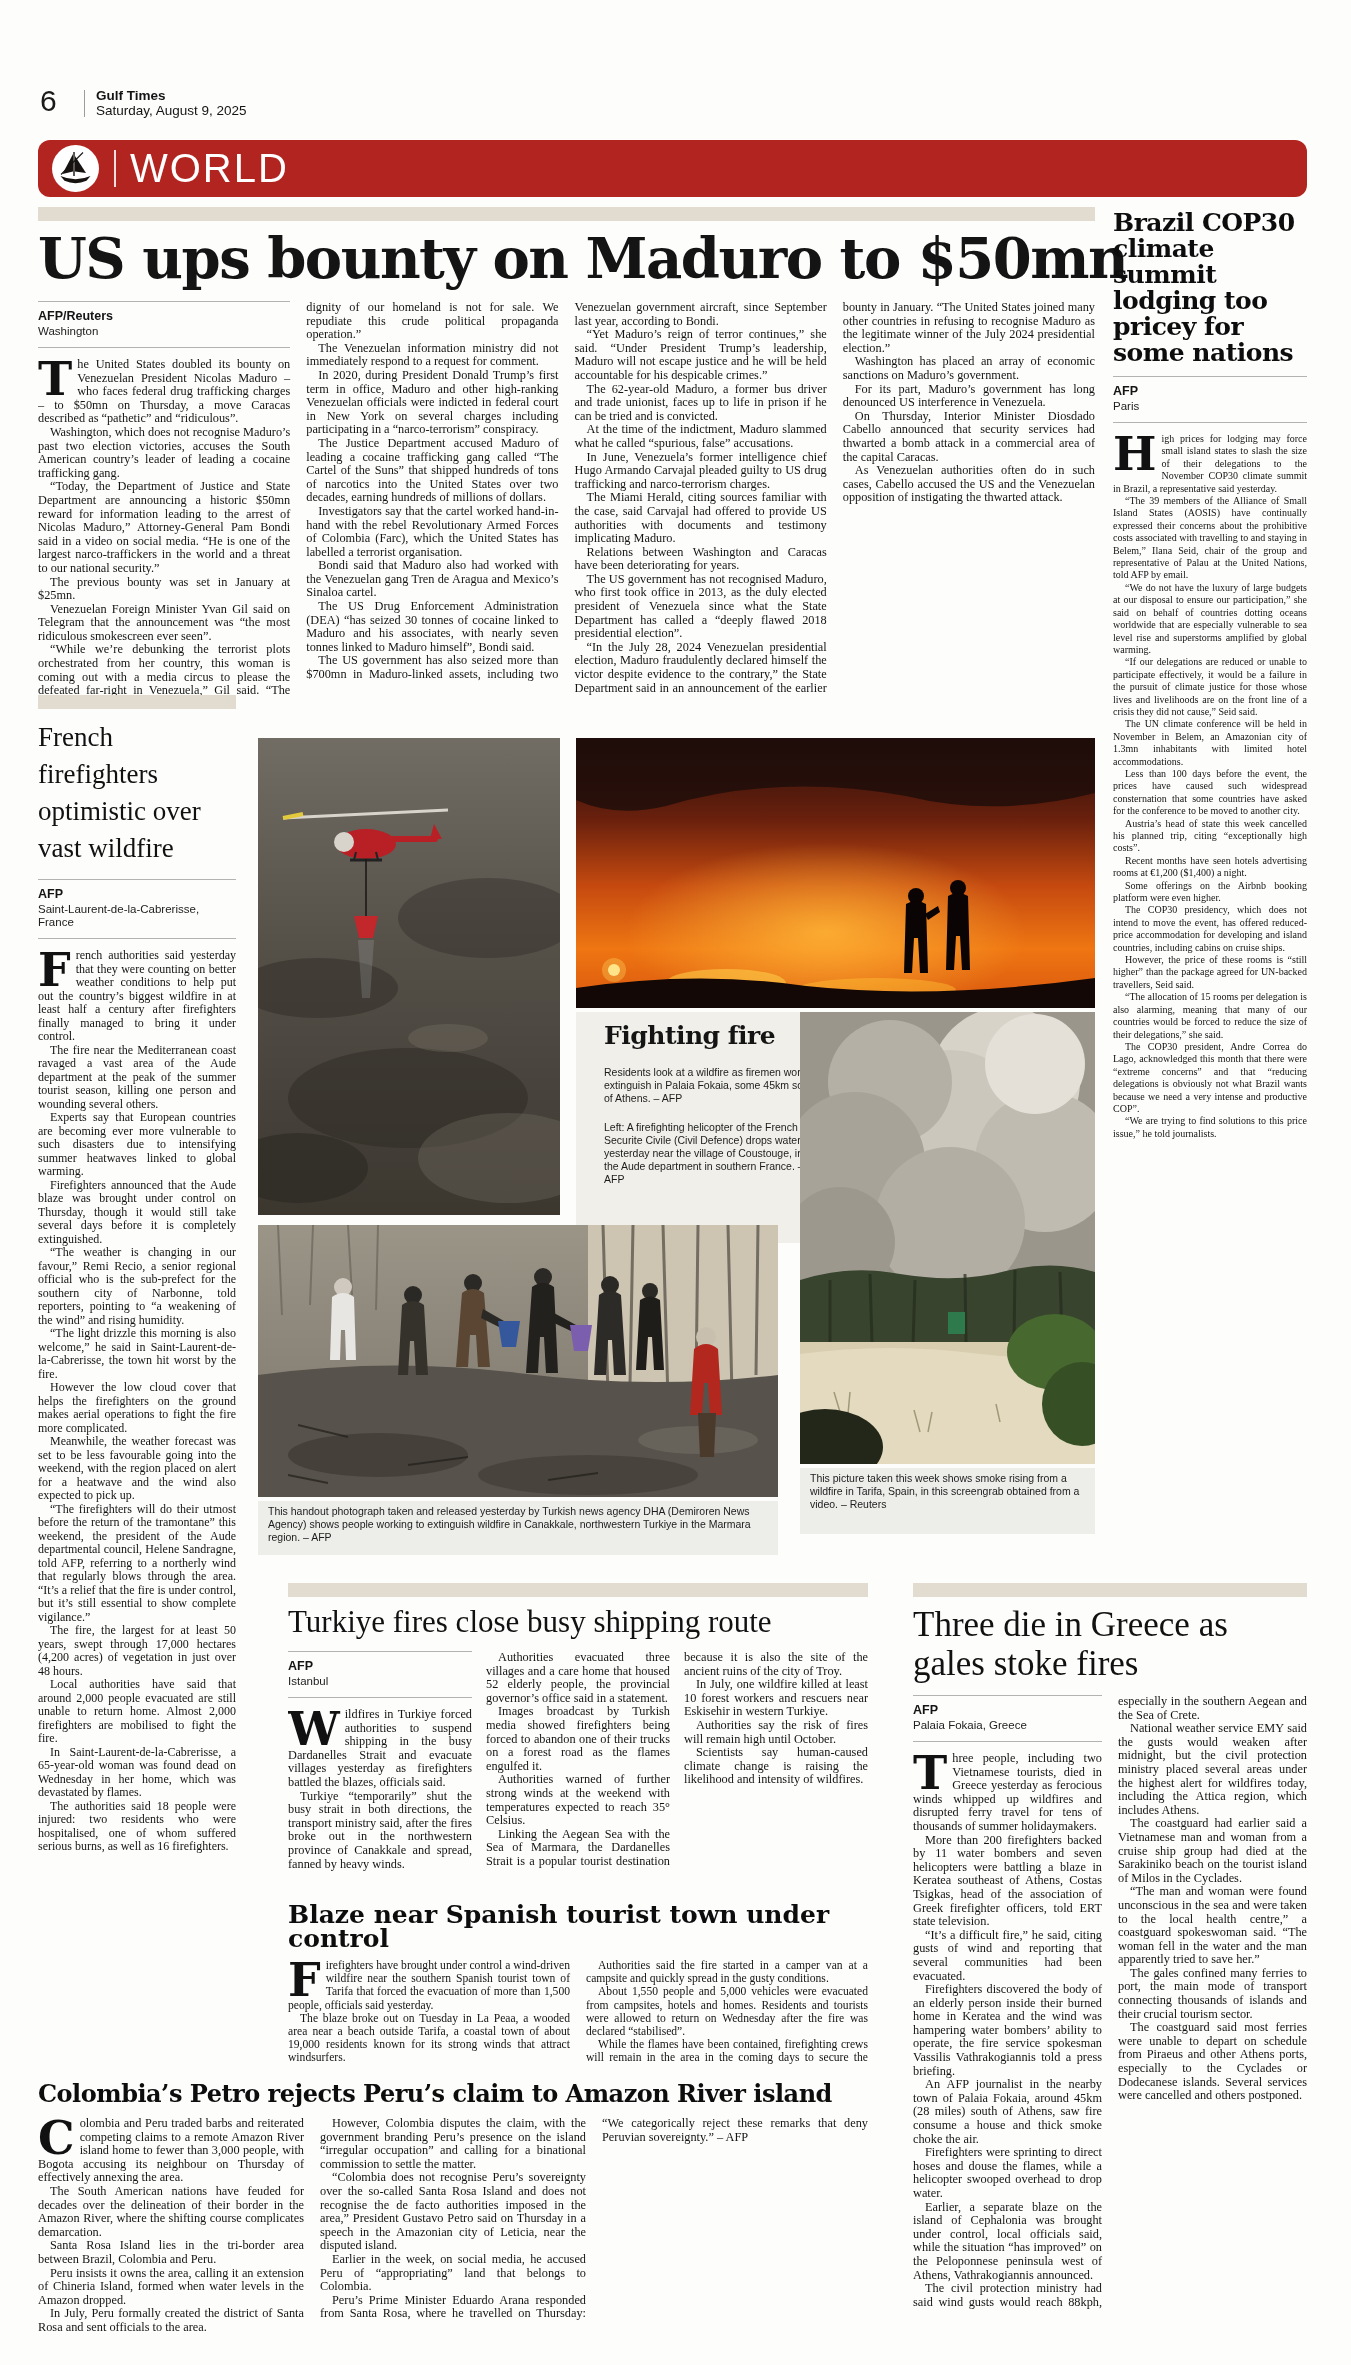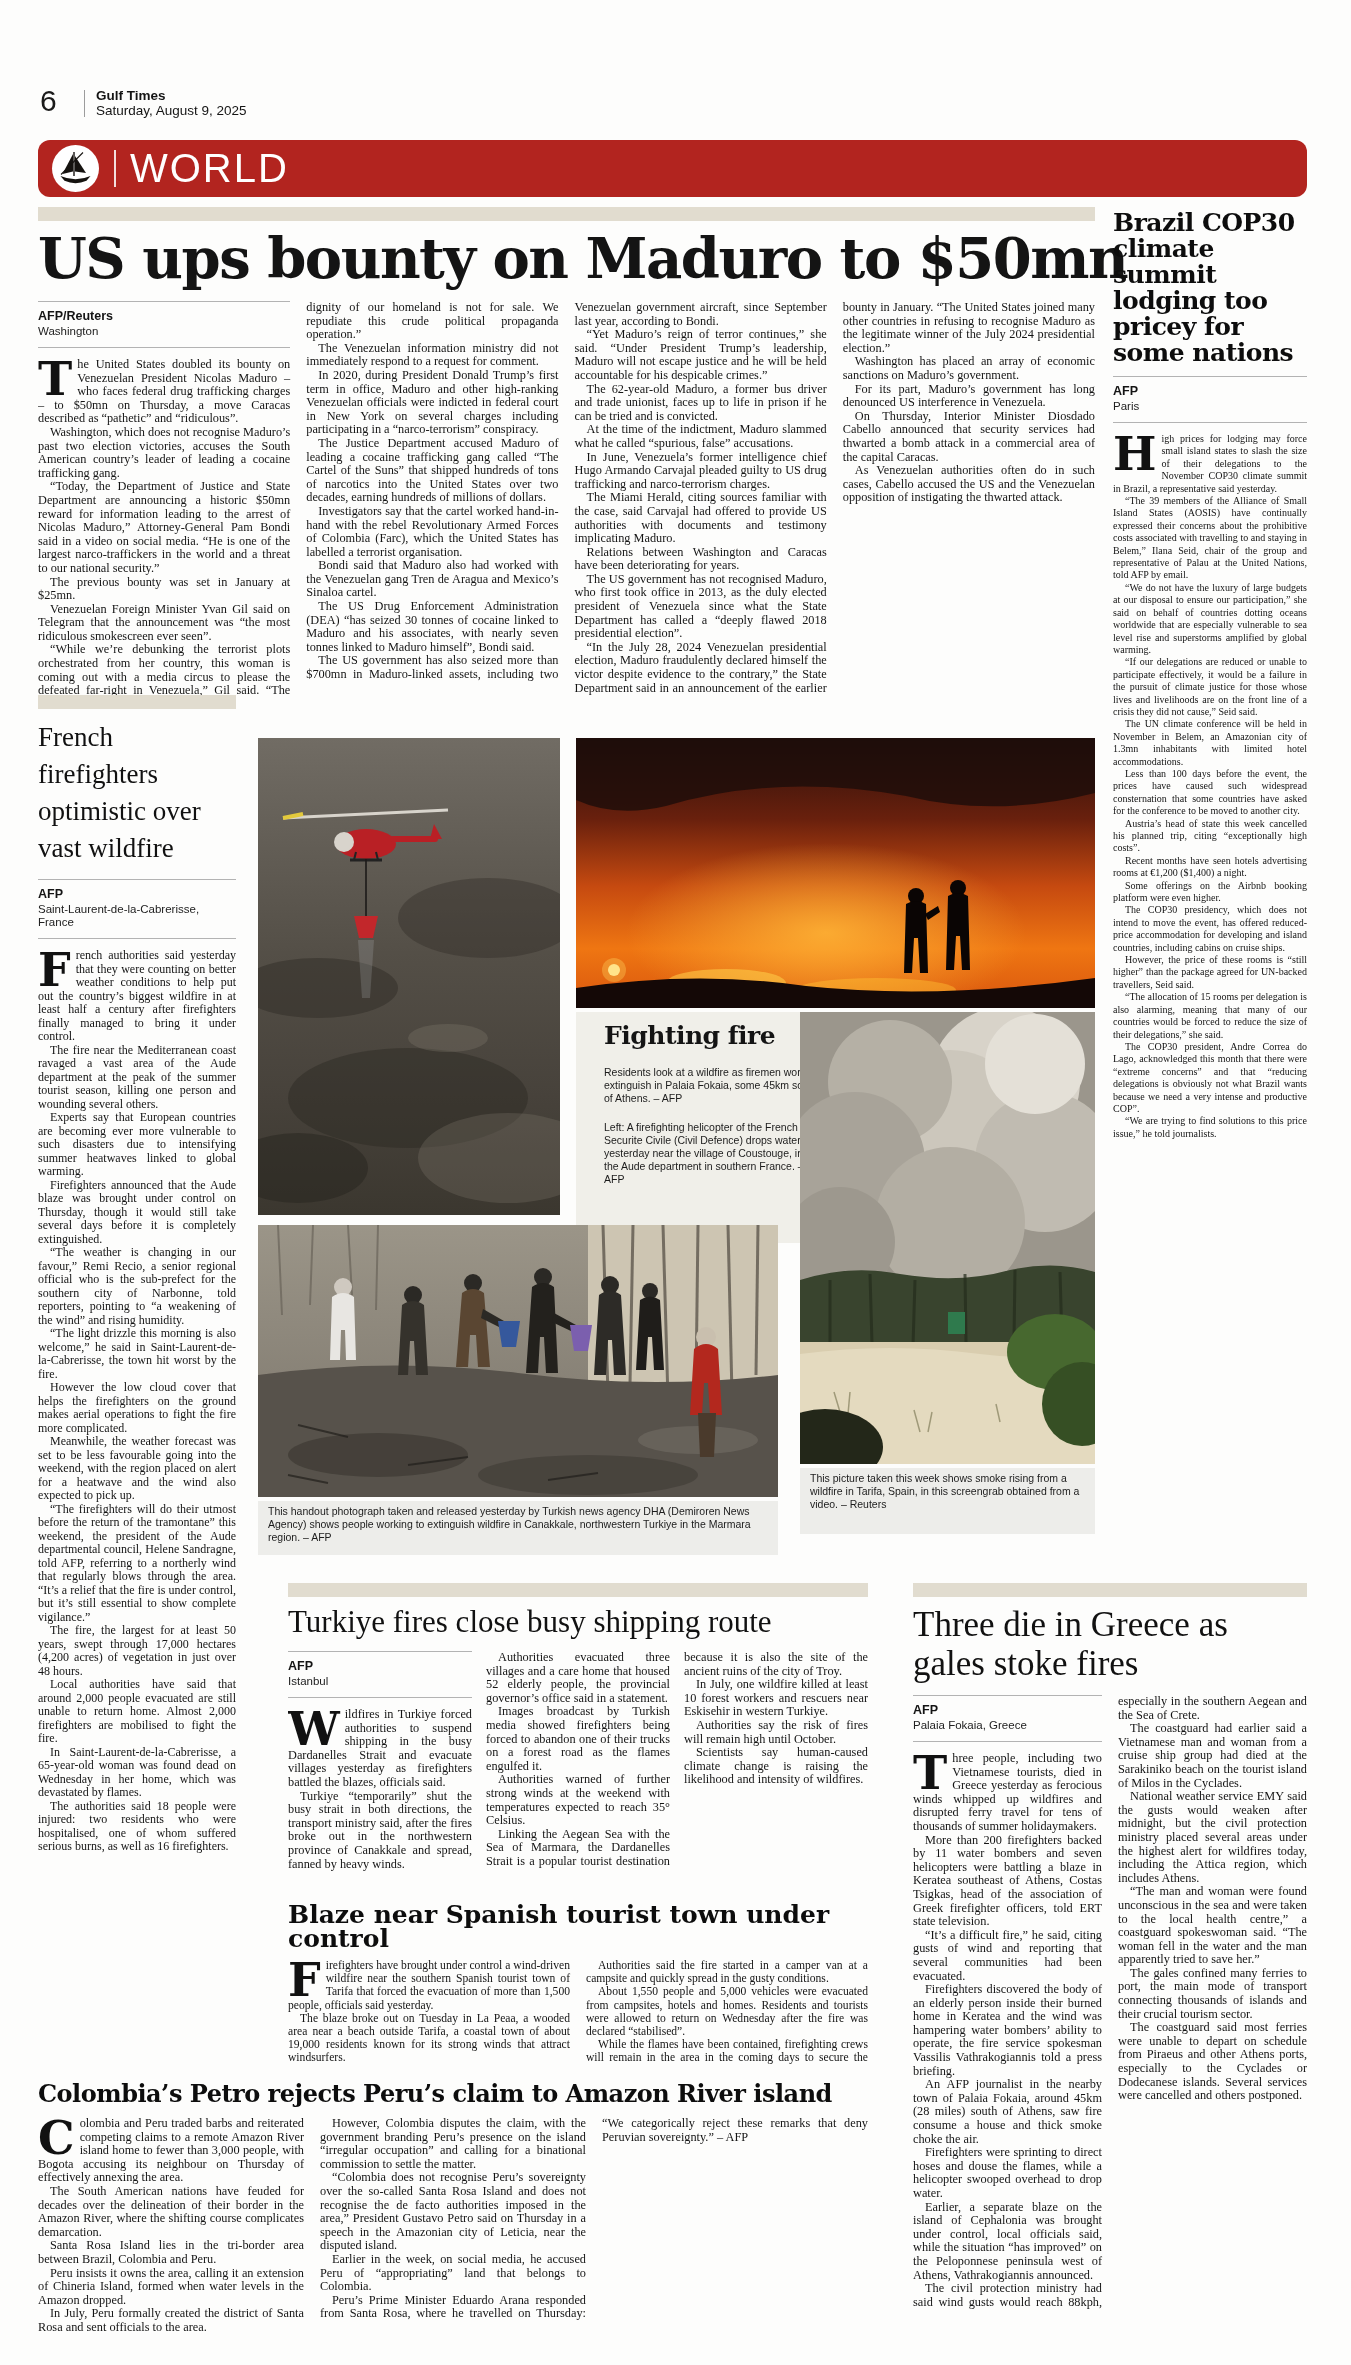--- a/index.html
+++ b/index.html
@@ -382,22 +382,22 @@
       </div>
       <div>
           <p class="first dc">Three people, including two Vietnamese tourists, died in Greece yesterday as ferocious winds whipped up wildfires and disrupted ferry travel for tens of thousands of summer holidaymakers.</p>
           <p>More than 200 firefighters backed by 11 water bombers and seven helicopters were battling a blaze in Keratea southeast of Athens, Costas Tsigkas, head of the association of Greek firefighter officers, told ERT state television.</p>
           <p>“It’s a difficult fire,” he said, citing gusts of wind and reporting that several communities had been evacuated.</p>
           <p>Firefighters discovered the body of an elderly person inside their burned home in Keratea and the wind was hampering water bombers’ ability to operate, the fire service spokesman Vassilis Vathrakogiannis told a press briefing.</p>
           <p>An AFP journalist in the nearby town of Palaia Fokaia, around 45km (28 miles) south of Athens, saw fire consume a house and thick smoke choke the air.</p>
           <p>Firefighters were sprinting to direct hoses and douse the flames, while a helicopter swooped overhead to drop water.</p>
           <p>Earlier, a separate blaze on the island of Cephalonia was brought under control, local officials said, while the situation “has improved” on the Peloponnese peninsula west of Athens, Vathrakogiannis announced.</p>
           <p>The civil protection ministry had said wind gusts would reach 88kph, especially in the southern Aegean and the Sea of Crete.</p>
+          <p>National weather service EMY said the gusts would weaken after midnight, but the civil protection ministry placed several areas under the highest alert for wildfires today, including the Attica region, which includes Athens.</p>
           <p>The coastguard had earlier said a Vietnamese man and woman from a cruise ship group had died at the Sarakiniko beach on the tourist island of Milos in the Cyclades.</p>
-          <p>National weather service EMY said the gusts would weaken after midnight, but the civil protection ministry placed several areas under the highest alert for wildfires today, including the Attica region, which includes Athens.</p>
           <p>“The man and woman were found unconscious in the sea and were taken to the local health centre,” a coastguard spokeswoman said. “The woman fell in the water and the man apparently tried to save her.”</p>
           <p>The gales confined many ferries to port, the main mode of transport connecting thousands of islands and their crucial tourism sector.</p>
           <p>The coastguard said most ferries were unable to depart on schedule from Piraeus and other Athens ports, especially to the Cyclades or Dodecanese islands. Several services were cancelled and others postponed.</p>
         </div>
     </div>
   </div>
 
   <div class="spain">
     <h3 class="slab">Blaze near Spanish tourist town under control</h3>
     <div class="cols body-text">

